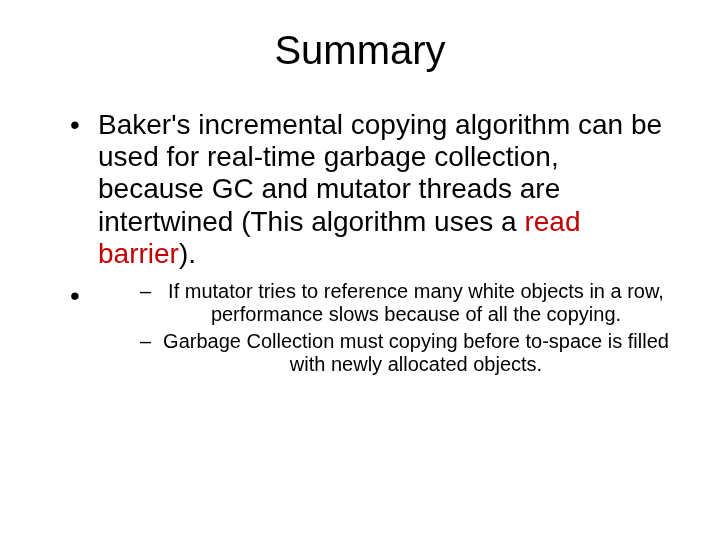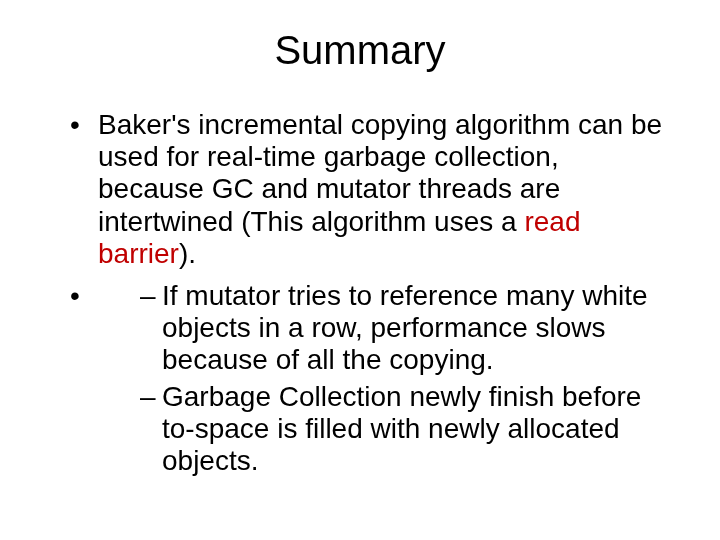--- a/index.html
+++ b/index.html
@@ -40,22 +40,23 @@
   ul.top > li::before {
     content: "•";
     position: absolute;
     left: 0;
     top: 0;
   }
   ul.sub {
     list-style: none;
     padding: 0;
     margin: 10px 0 0 42px;
-    font-size: 28px;
+    font-size: 20px;
     line-height: 1.15;
+    text-align: center;
   }
   ul.sub > li {
     position: relative;
     padding-left: 22px;
     margin-bottom: 4px;
   }
   ul.sub > li::before {
     content: "–";
     position: absolute;
     left: 0;
@@ -71,17 +72,17 @@
 <div class="slide">
   <div class="title">Summary</div>
 
   <ul class="top">
     <li>
       <span>Baker's incremental copying algorithm can be used for real-time garbage collection, because GC and mutator threads are intertwined (This algorithm uses a </span><span class="hl">read barrier</span><span>).</span>
     </li>
     <li>
       <ul class="sub">
         <li>If mutator tries to reference many white objects in a row, performance slows because of all the copying.</li>
-        <li>Garbage Collection newly finish before to-space is filled with newly allocated objects.</li>
+        <li>Garbage Collection must copying before to-space is filled with newly allocated objects.</li>
       </ul>
     </li>
   </ul>
 </div>
 
 </body></html>

